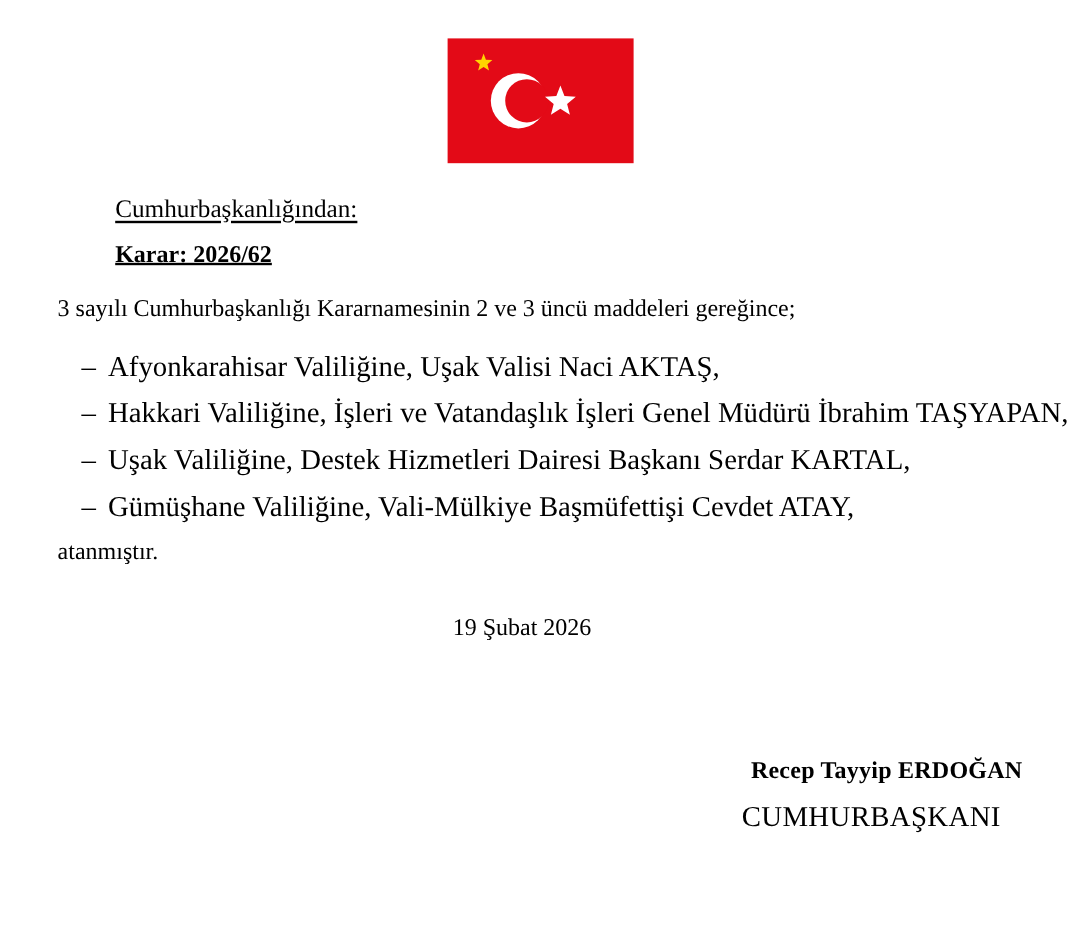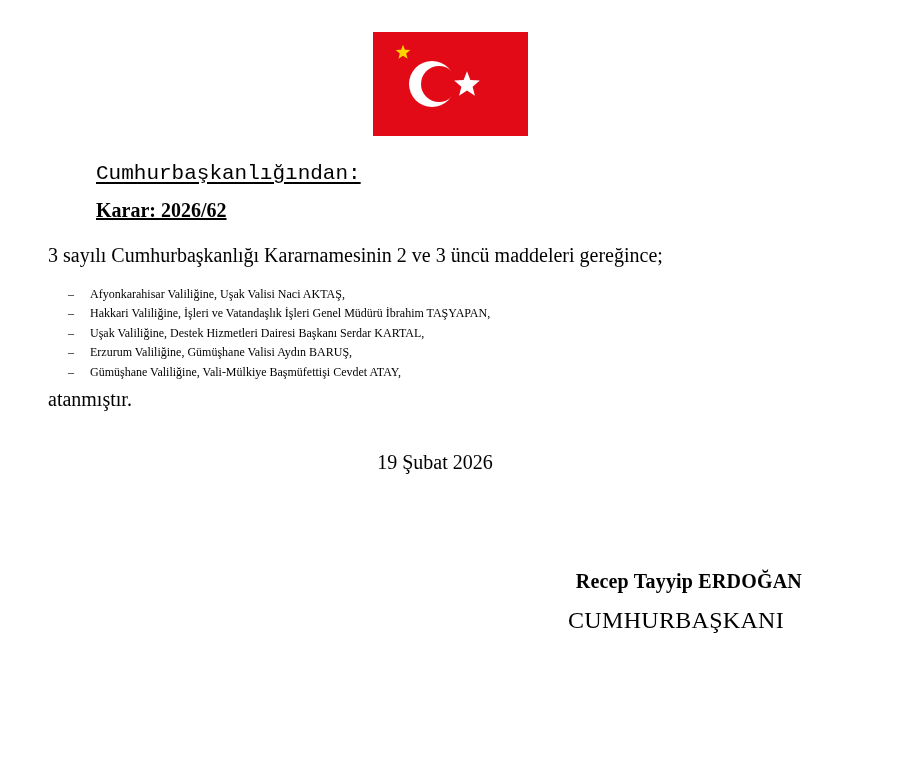--- a/index.html
+++ b/index.html
@@ -73,39 +73,38 @@
     height: 16px;
     color: #ffd400;
   }
 
   
   .heading {
     margin: 26px 0 0 96px;
     font-size: 21px;
     text-decoration: underline;
     text-underline-offset: 3px;
-    font-family: Liberation Mono, monospace;
   }
   .karar {
     margin: 14px 0 0 96px;
     font-size: 20px;
     font-weight: bold;
     text-decoration: underline;
   }
   .intro {
     margin: 22px 0 18px 48px;
     font-size: 20px;
   }
   .items {
     margin: 6px 0 0 0;
     padding: 0;
     list-style: none;
   }
   .items li {
-    font-size: 12px;
+    font-size: 24px;
     margin: 0 0 0 68px;
     padding: 0;
     line-height: 1.62;
     white-space: nowrap;
   }
   .dash {
     display: inline-block;
     width: 22px;
   }
   .closing {
@@ -115,21 +114,21 @@
   .date {
     margin: 40px 0 0 0;
     text-align: center;
     font-size: 20px;
     padding-right: 56px;
     padding-left: 26px;
   }
   .sign-block {
     margin-top: 96px;
     text-align: right;
-    padding-right: 98px;
+    padding-right: 48px;
   }
   .sign-name {
     font-size: 20px;
     font-weight: bold;
     letter-spacing: 0.2px;
   }
   .sign-title {
     margin-top: 14px;
     font-size: 24px;
     letter-spacing: 0.3px;
@@ -168,23 +167,20 @@
     <li>
       <span class="dash">–</span><span>Afyonkarahisar Valiliğine, Uşak Valisi Naci AKTAŞ,</span>
     </li>
     <li>
       <span class="dash">–</span><span>Hakkari Valiliğine, İşleri ve Vatandaşlık İşleri Genel Müdürü İbrahim TAŞYAPAN,</span>
     </li>
     <li>
       <span class="dash">–</span><span>Uşak Valiliğine, Destek Hizmetleri Dairesi Başkanı Serdar KARTAL,</span>
     </li>
     <li>
-      <span class="dash">–</span><span>Erzurum Valiliğine, Gümüşhane Valisi Aydın BARUŞ,</span>
-    </li>
-    <li>
       <span class="dash">–</span><span>Gümüşhane Valiliğine, Vali-Mülkiye Başmüfettişi Cevdet ATAY,</span>
     </li>
   </ul>
 
   <div class="closing">atanmıştır.</div>
 
   <div class="date">19 Şubat 2026</div>
 
   <div class="sign-block">
     <div class="sign-name">Recep Tayyip ERDOĞAN</div>

